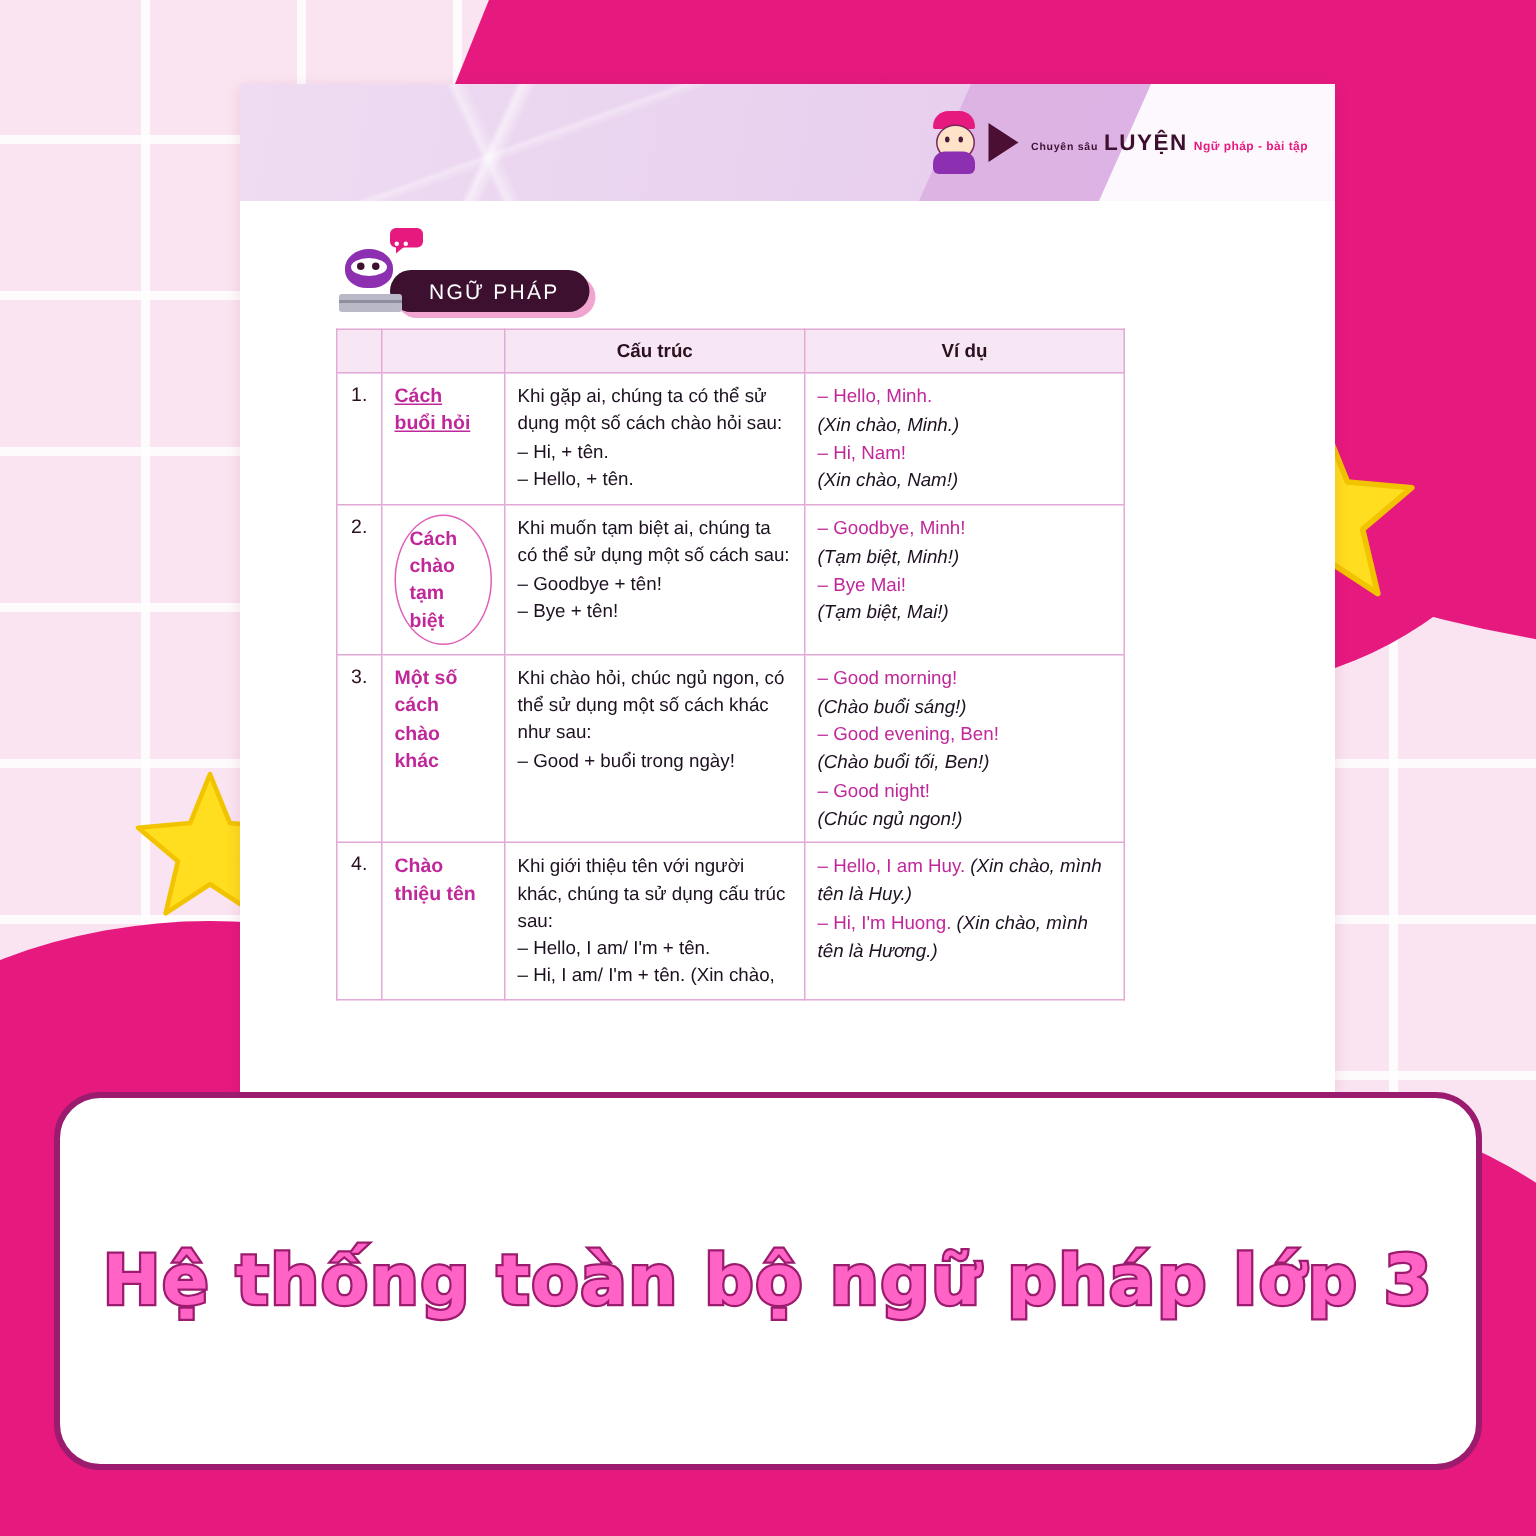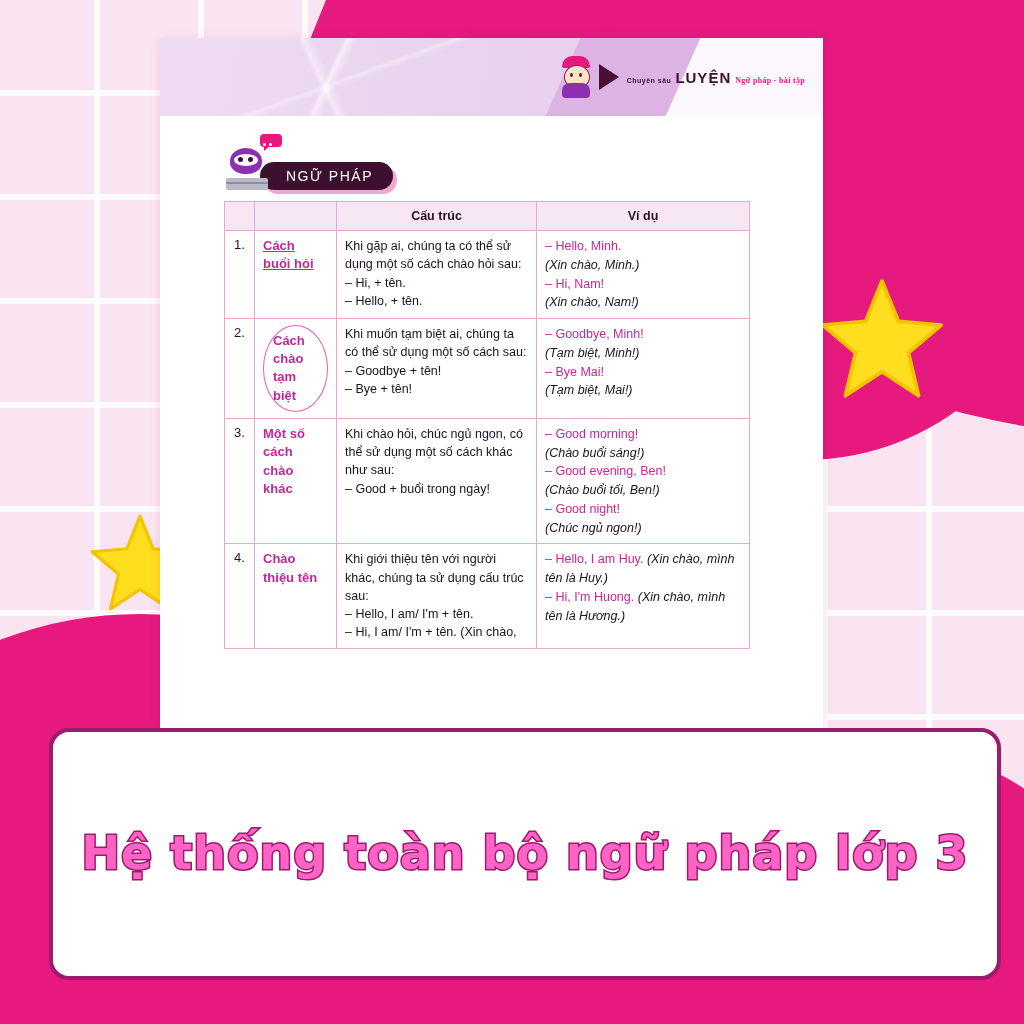--- a/index.html
+++ b/index.html
@@ -98,22 +98,22 @@
     color: #ffdd1f;
     line-height: 1;
     text-shadow: 0 4px 0 rgba(200,160,0,0.35);
   }
   .star svg { display: block; }
 
   
   .page {
     position: absolute;
     left: 160px;
-    top: 38px;
-    width: 663px;
+    top: 56px;
+    width: 730px;
     height: 690px;
     background: #ffffff;
     box-shadow: 0 2px 10px rgba(120,0,60,0.12);
     overflow: hidden;
   }
   .page-header {
     position: relative;
     height: 78px;
     background: linear-gradient(100deg, #efdcf2 0%, #e9d3ef 45%, #e5c8ec 100%);
     overflow: hidden;
@@ -224,21 +224,20 @@
     font-size: 15px;
     font-weight: bold;
     color: #3d1030;
     letter-spacing: 1px;
   }
   .brand-nguphap {
     font-size: 8px;
     font-weight: bold;
     color: #e6197f;
     letter-spacing: 0.3px;
-    font-family: Liberation Serif, serif;
   }
   .brand-l2 {
     display: flex;
     align-items: baseline;
     gap: 4px;
   }
   .brand-tienganh {
     font-size: 17px;
     font-weight: bold;
     color: #f5a623;
@@ -432,29 +431,28 @@
 
   
   .caption-card {
     position: absolute;
     left: 36px;
     top: 728px;
     width: 952px;
     height: 252px;
     background: #ffffff;
     border: 4px solid #9b1b6e;
-    border-radius: 20px;
+    border-radius: 31px;
     box-sizing: border-box;
     display: flex;
     flex-direction: column;
     align-items: center;
     justify-content: center;
     padding: 10px 26px;
     gap: 2px;
-    margin-left: 13px;
   }
   .cap-line {
     font-family: "DejaVu Sans", sans-serif;
     font-weight: bold;
     color: #ff63c5;
     -webkit-text-stroke: 3px #9b1b6e;
     paint-order: stroke fill;
     text-align: center;
     line-height: 1.12;
     letter-spacing: 1px;

